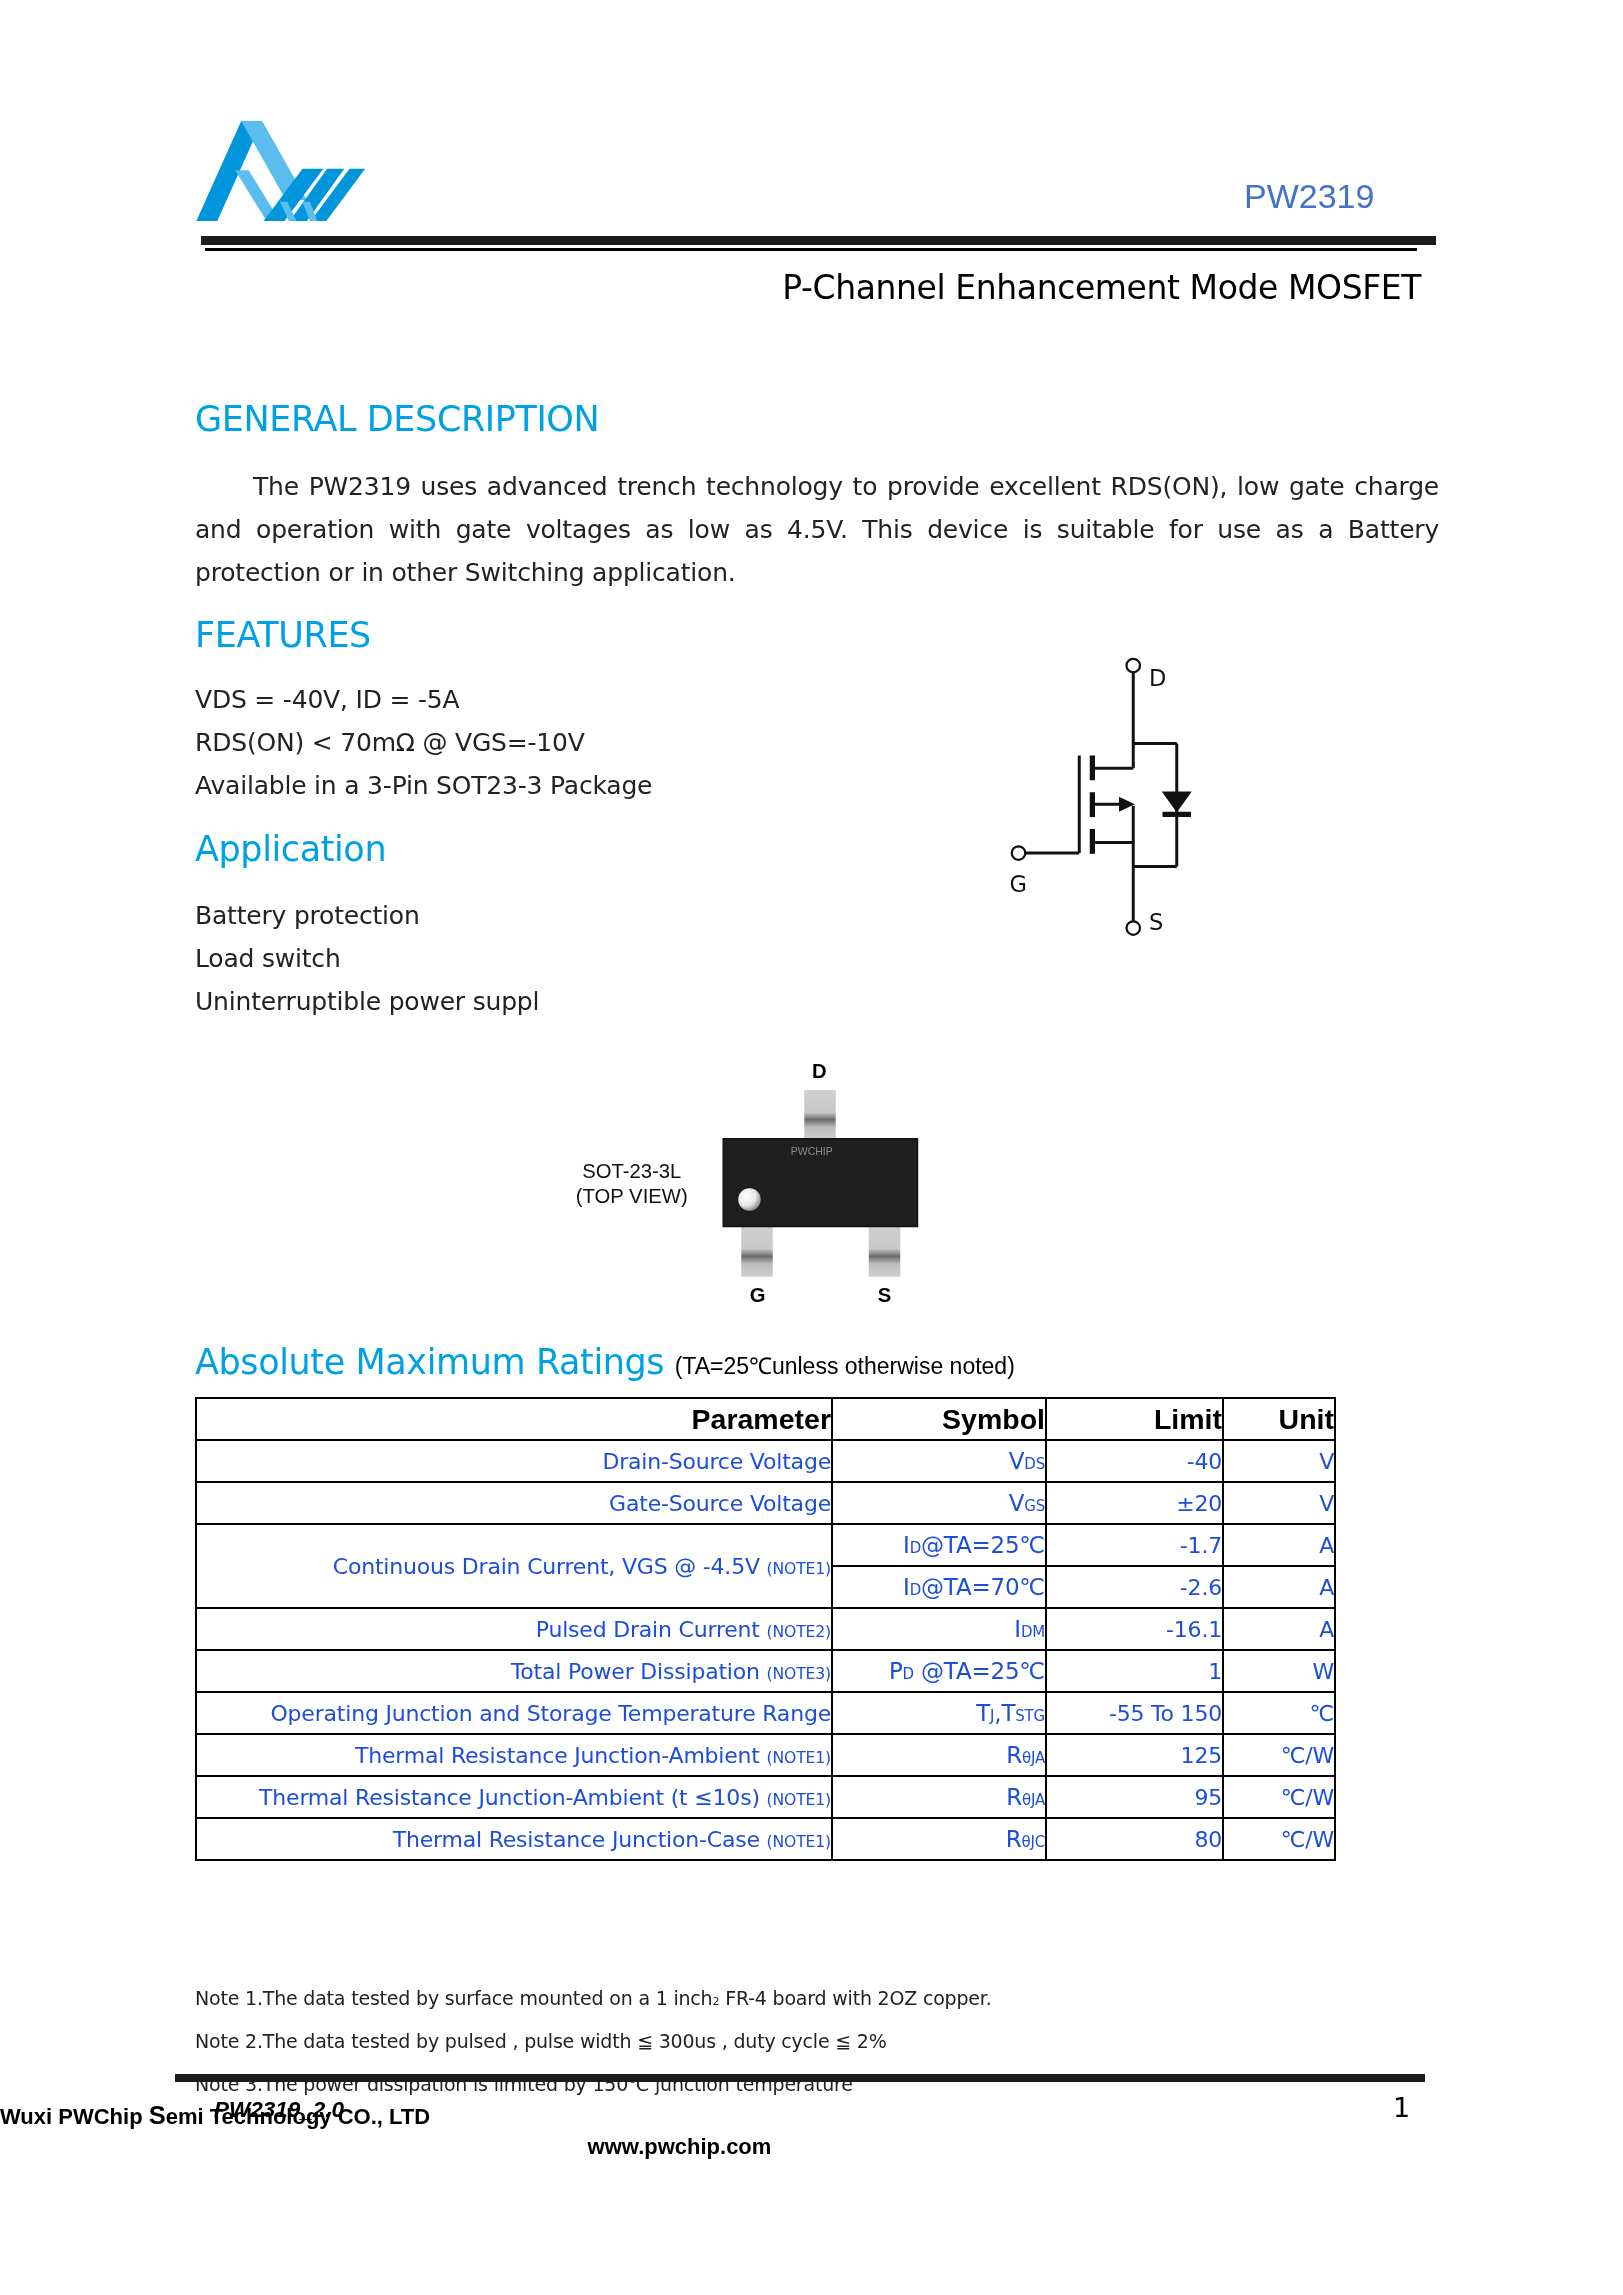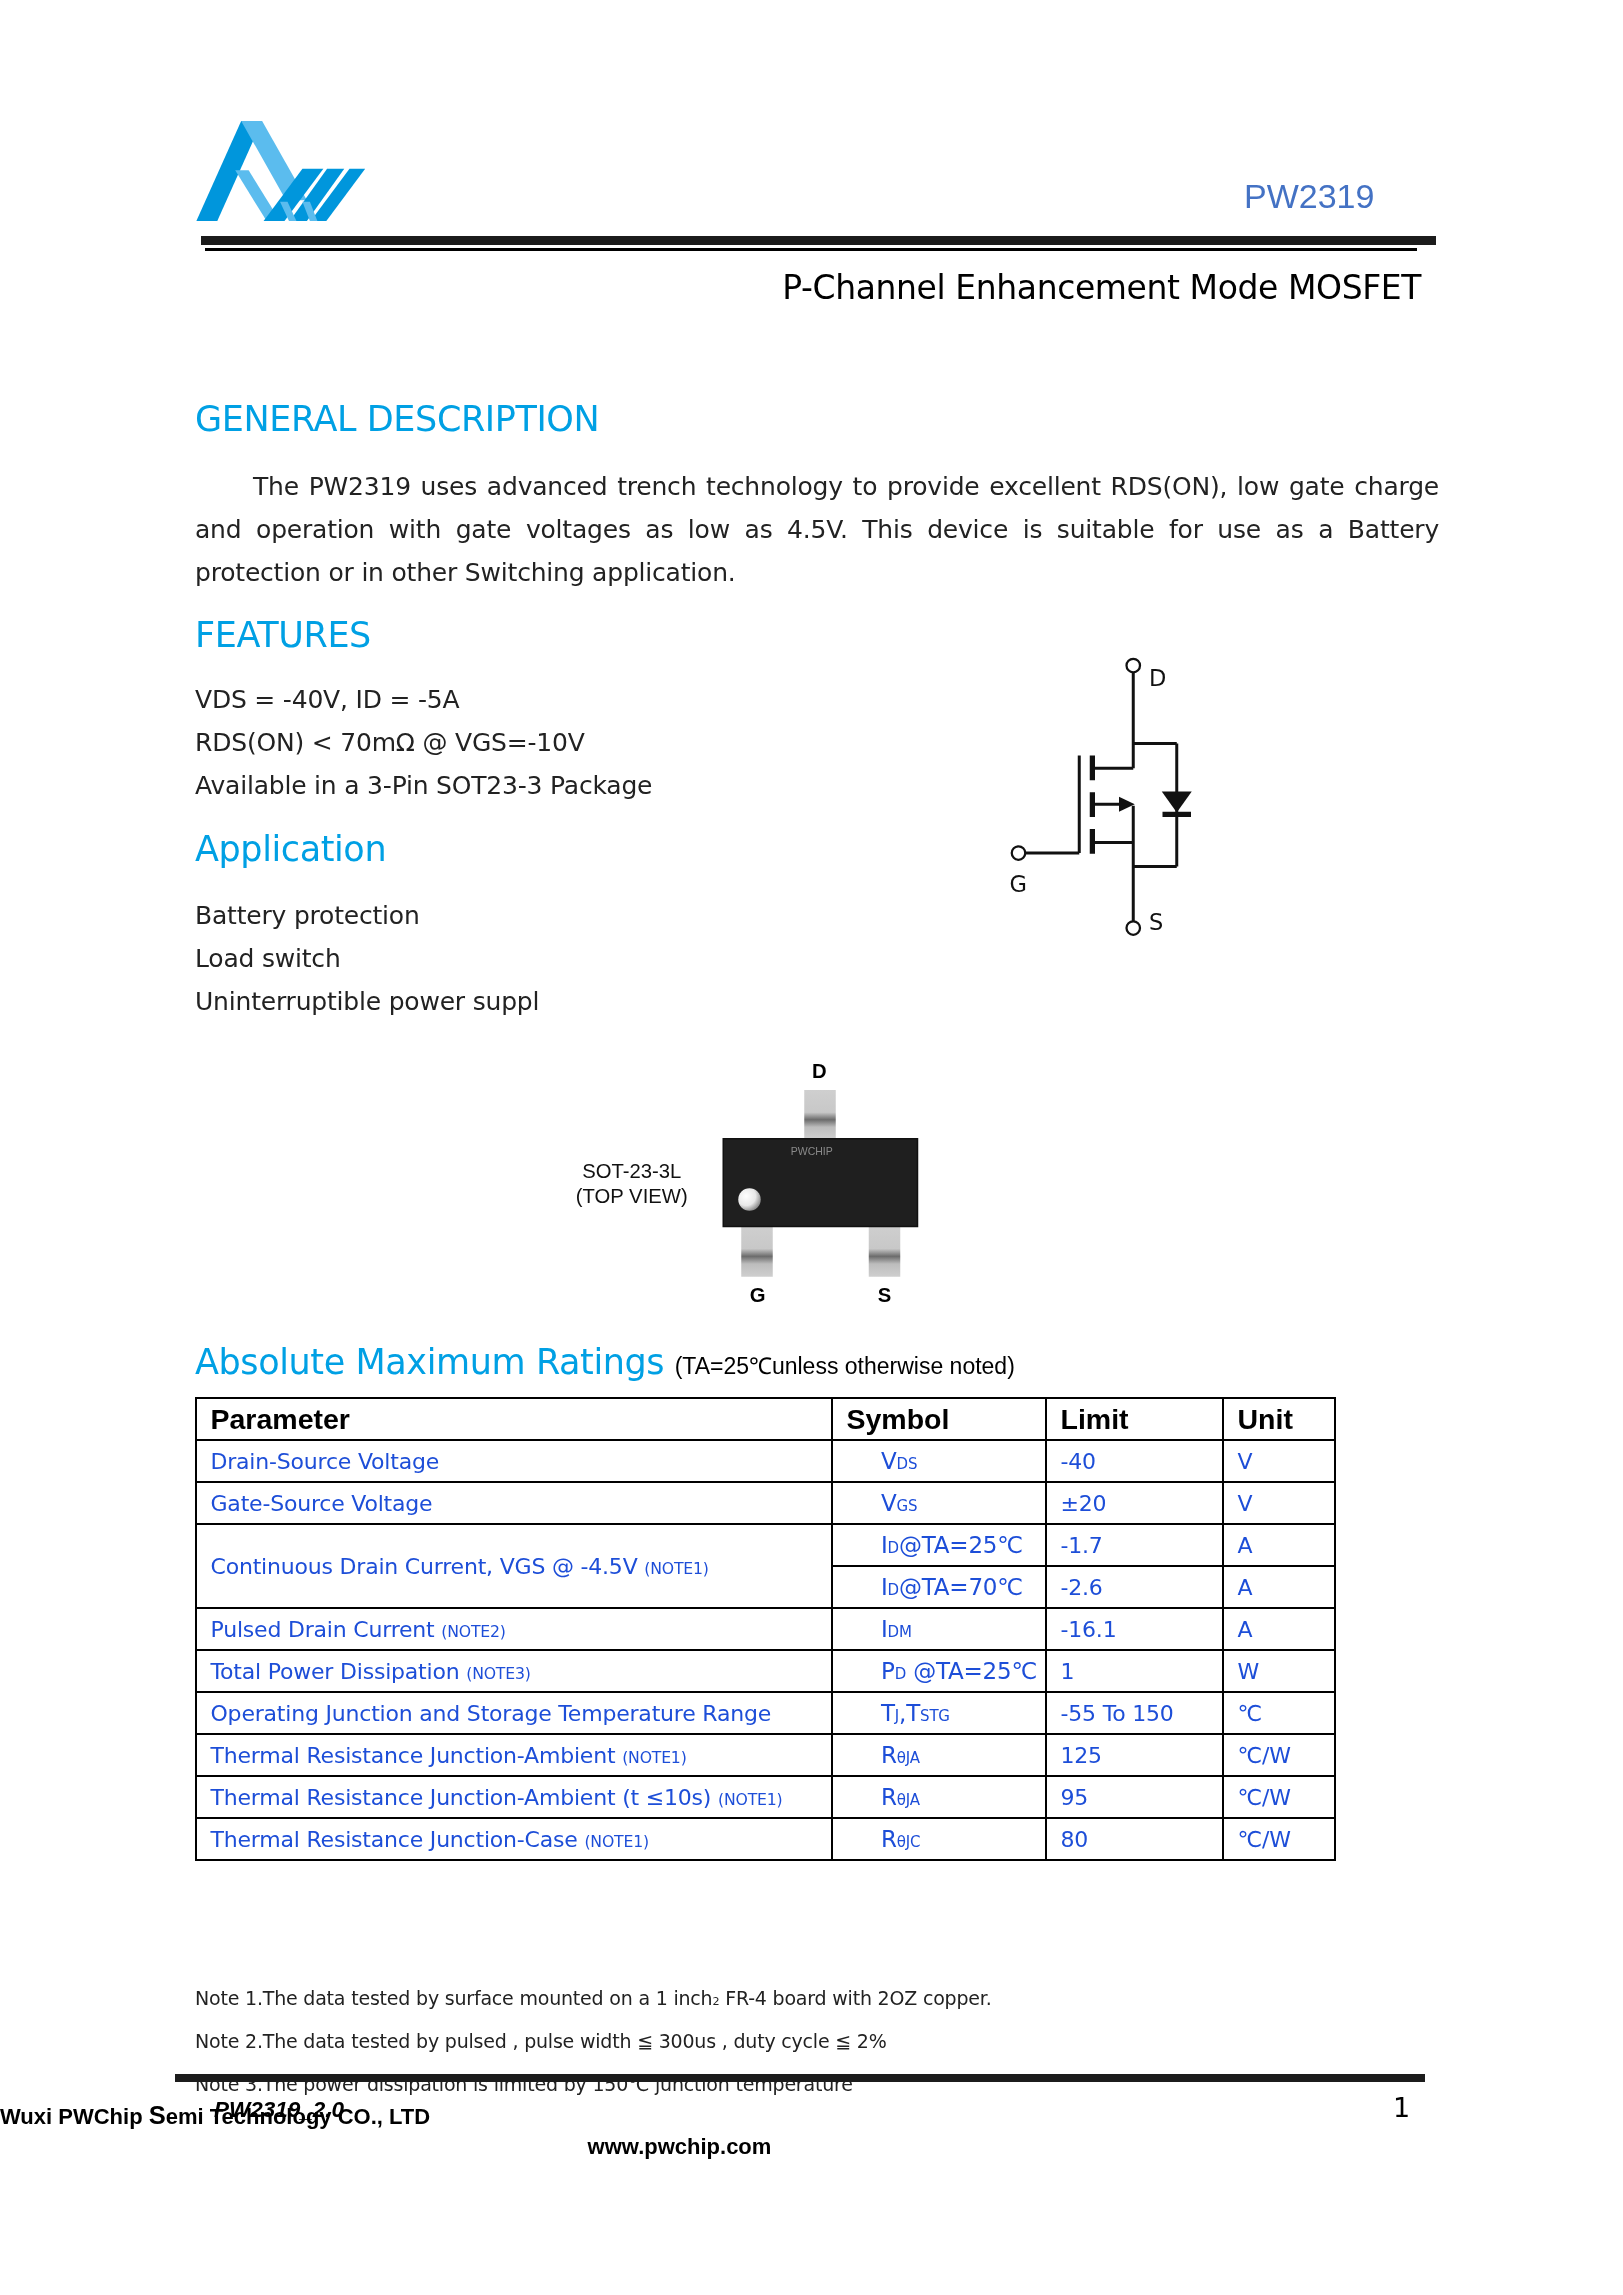--- a/index.html
+++ b/index.html
@@ -46,21 +46,21 @@
       font-family: "Liberation Sans", sans-serif; font-weight: normal; font-size: 23px; color: #000;
       letter-spacing: 0; margin-left: 10.5px;
     }
 
     
     #ratings-table {
       left: 195px; top: 1397px; width: 1140px; border-collapse: collapse;
       table-layout: fixed;
     }
     #ratings-table th, #ratings-table td {
-      border: 2.2px solid #000; height: 40px; padding: 0 0 0 13.5px; text-align: left; vertical-align: middle;
+      border: 2.2px solid #000; height: 40px; padding: 0 0 0 13.5px; text-align: right; vertical-align: middle;
     }
     #ratings-table th {
       font-family: "Liberation Sans", sans-serif; font-weight: bold; font-size: 28.5px; color: #000;
     }
     #ratings-table td {
       font-family: "DejaVu Sans", sans-serif; font-size: 22px; color: #1d4ed8; letter-spacing: -0.2px;
     }
     #ratings-table td.sym { font-size: 23px; padding-left: 48px; }
     .note-ref { font-size: 15.7px; }
     .sub { font-size: 15px; }

